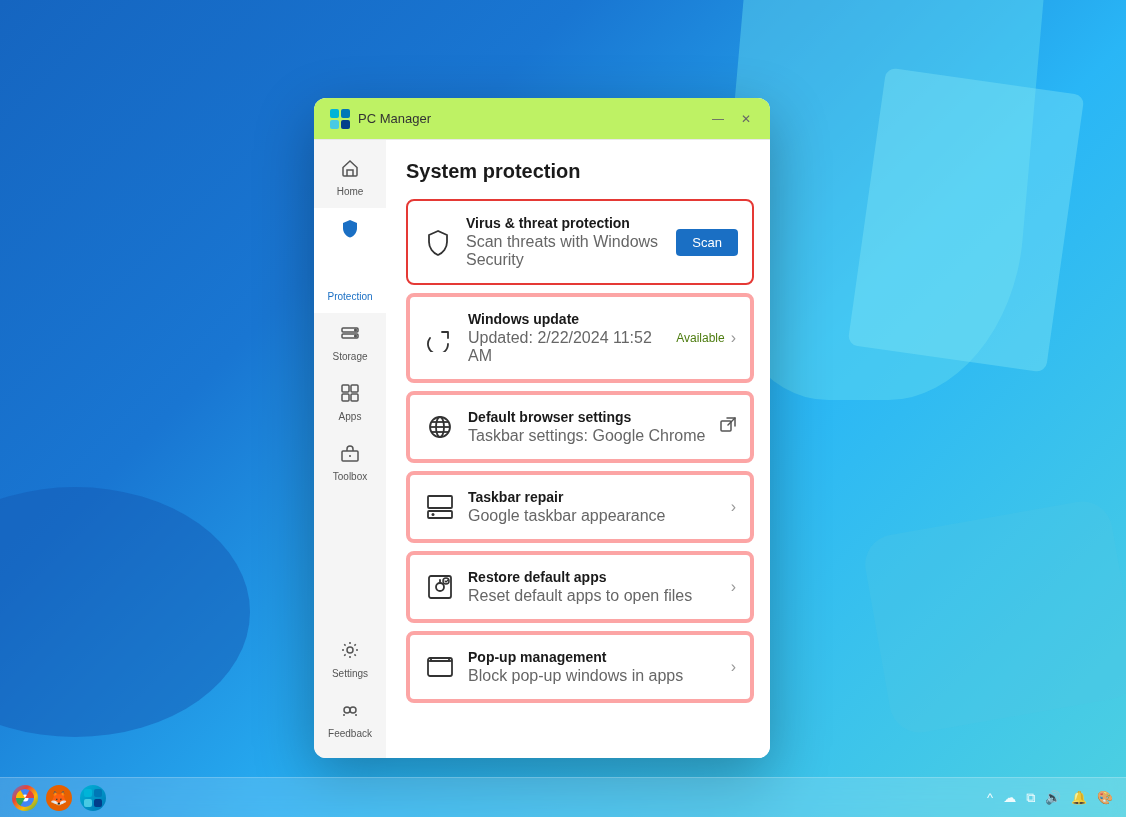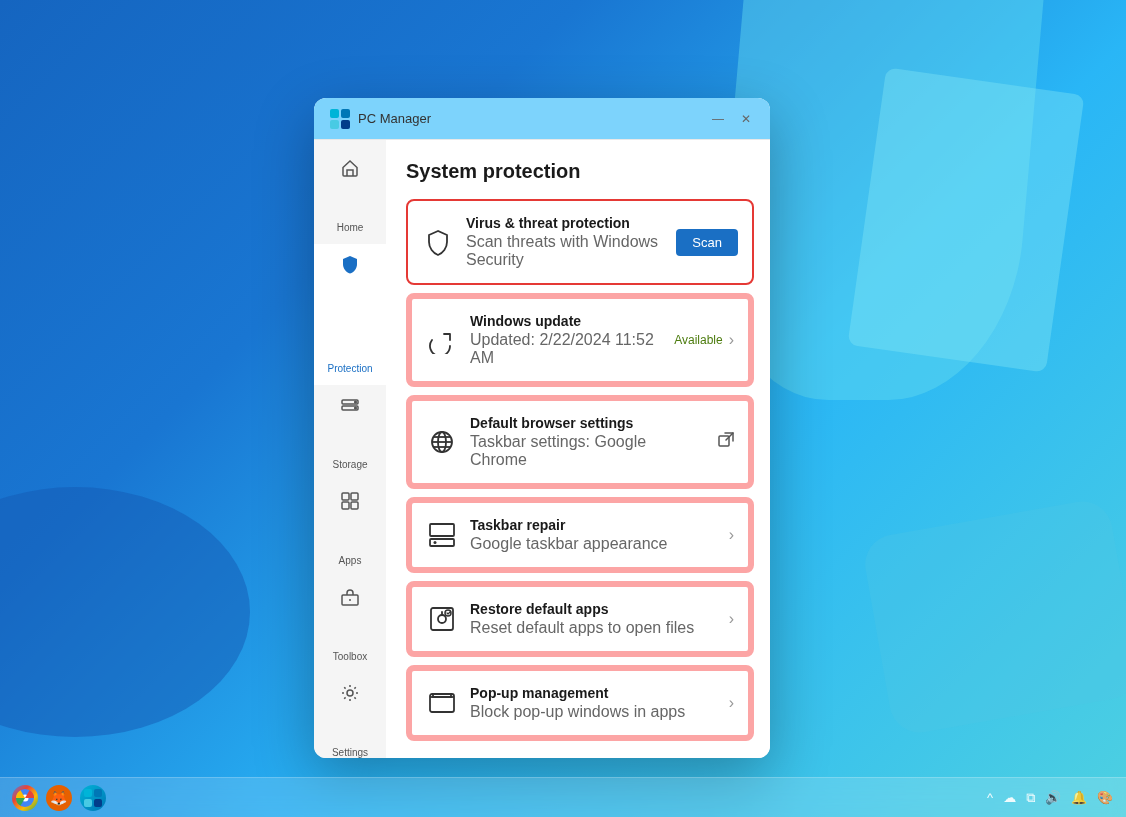--- a/index.html
+++ b/index.html
@@ -108,21 +108,21 @@
       border-radius: 12px;
       box-shadow: 0 20px 60px rgba(0,0,0,0.3);
       overflow: hidden;
       display: flex;
       flex-direction: column;
     }
 
     
     .titlebar {
       height: 42px;
-      background: #7dd3fc;
+      background: #bef264;
       display: flex;
       align-items: center;
       padding: 0 16px;
       border-bottom: 1px solid #e8e8e8;
       flex-shrink: 0;
     }
     .titlebar-logo {
       width: 20px;
       height: 20px;
       margin-right: 8px;
@@ -181,21 +181,20 @@
       font-size: 18px;
       color: #555;
     }
     .nav-item.active .nav-icon {
       color: #1a6fc4;
     }
     .nav-label {
       font-size: 10px;
       color: #555;
       line-height: 1.2;
-      margin-top: 36px;
     }
     .nav-item.active .nav-label {
       color: #1a6fc4;
     }
     .nav-spacer { flex: 1; }
     .nav-bottom {
       display: flex;
       flex-direction: column;
       align-items: center;
       gap: 0;
@@ -211,21 +210,21 @@
     }
     .page-title {
       font-size: 20px;
       font-weight: 600;
       color: #1a1a1a;
       margin-bottom: 16px;
     }
 
     
     .card {
-      border: 6px solid #fca5a5;
+      border: 4px solid #fca5a5;
       border-radius: 8px;
       padding: 14px 14px;
       margin-bottom: 8px;
       display: flex;
       align-items: center;
       gap: 12px;
       cursor: pointer;
       transition: background 0.15s;
     }
     .card.highlighted {

